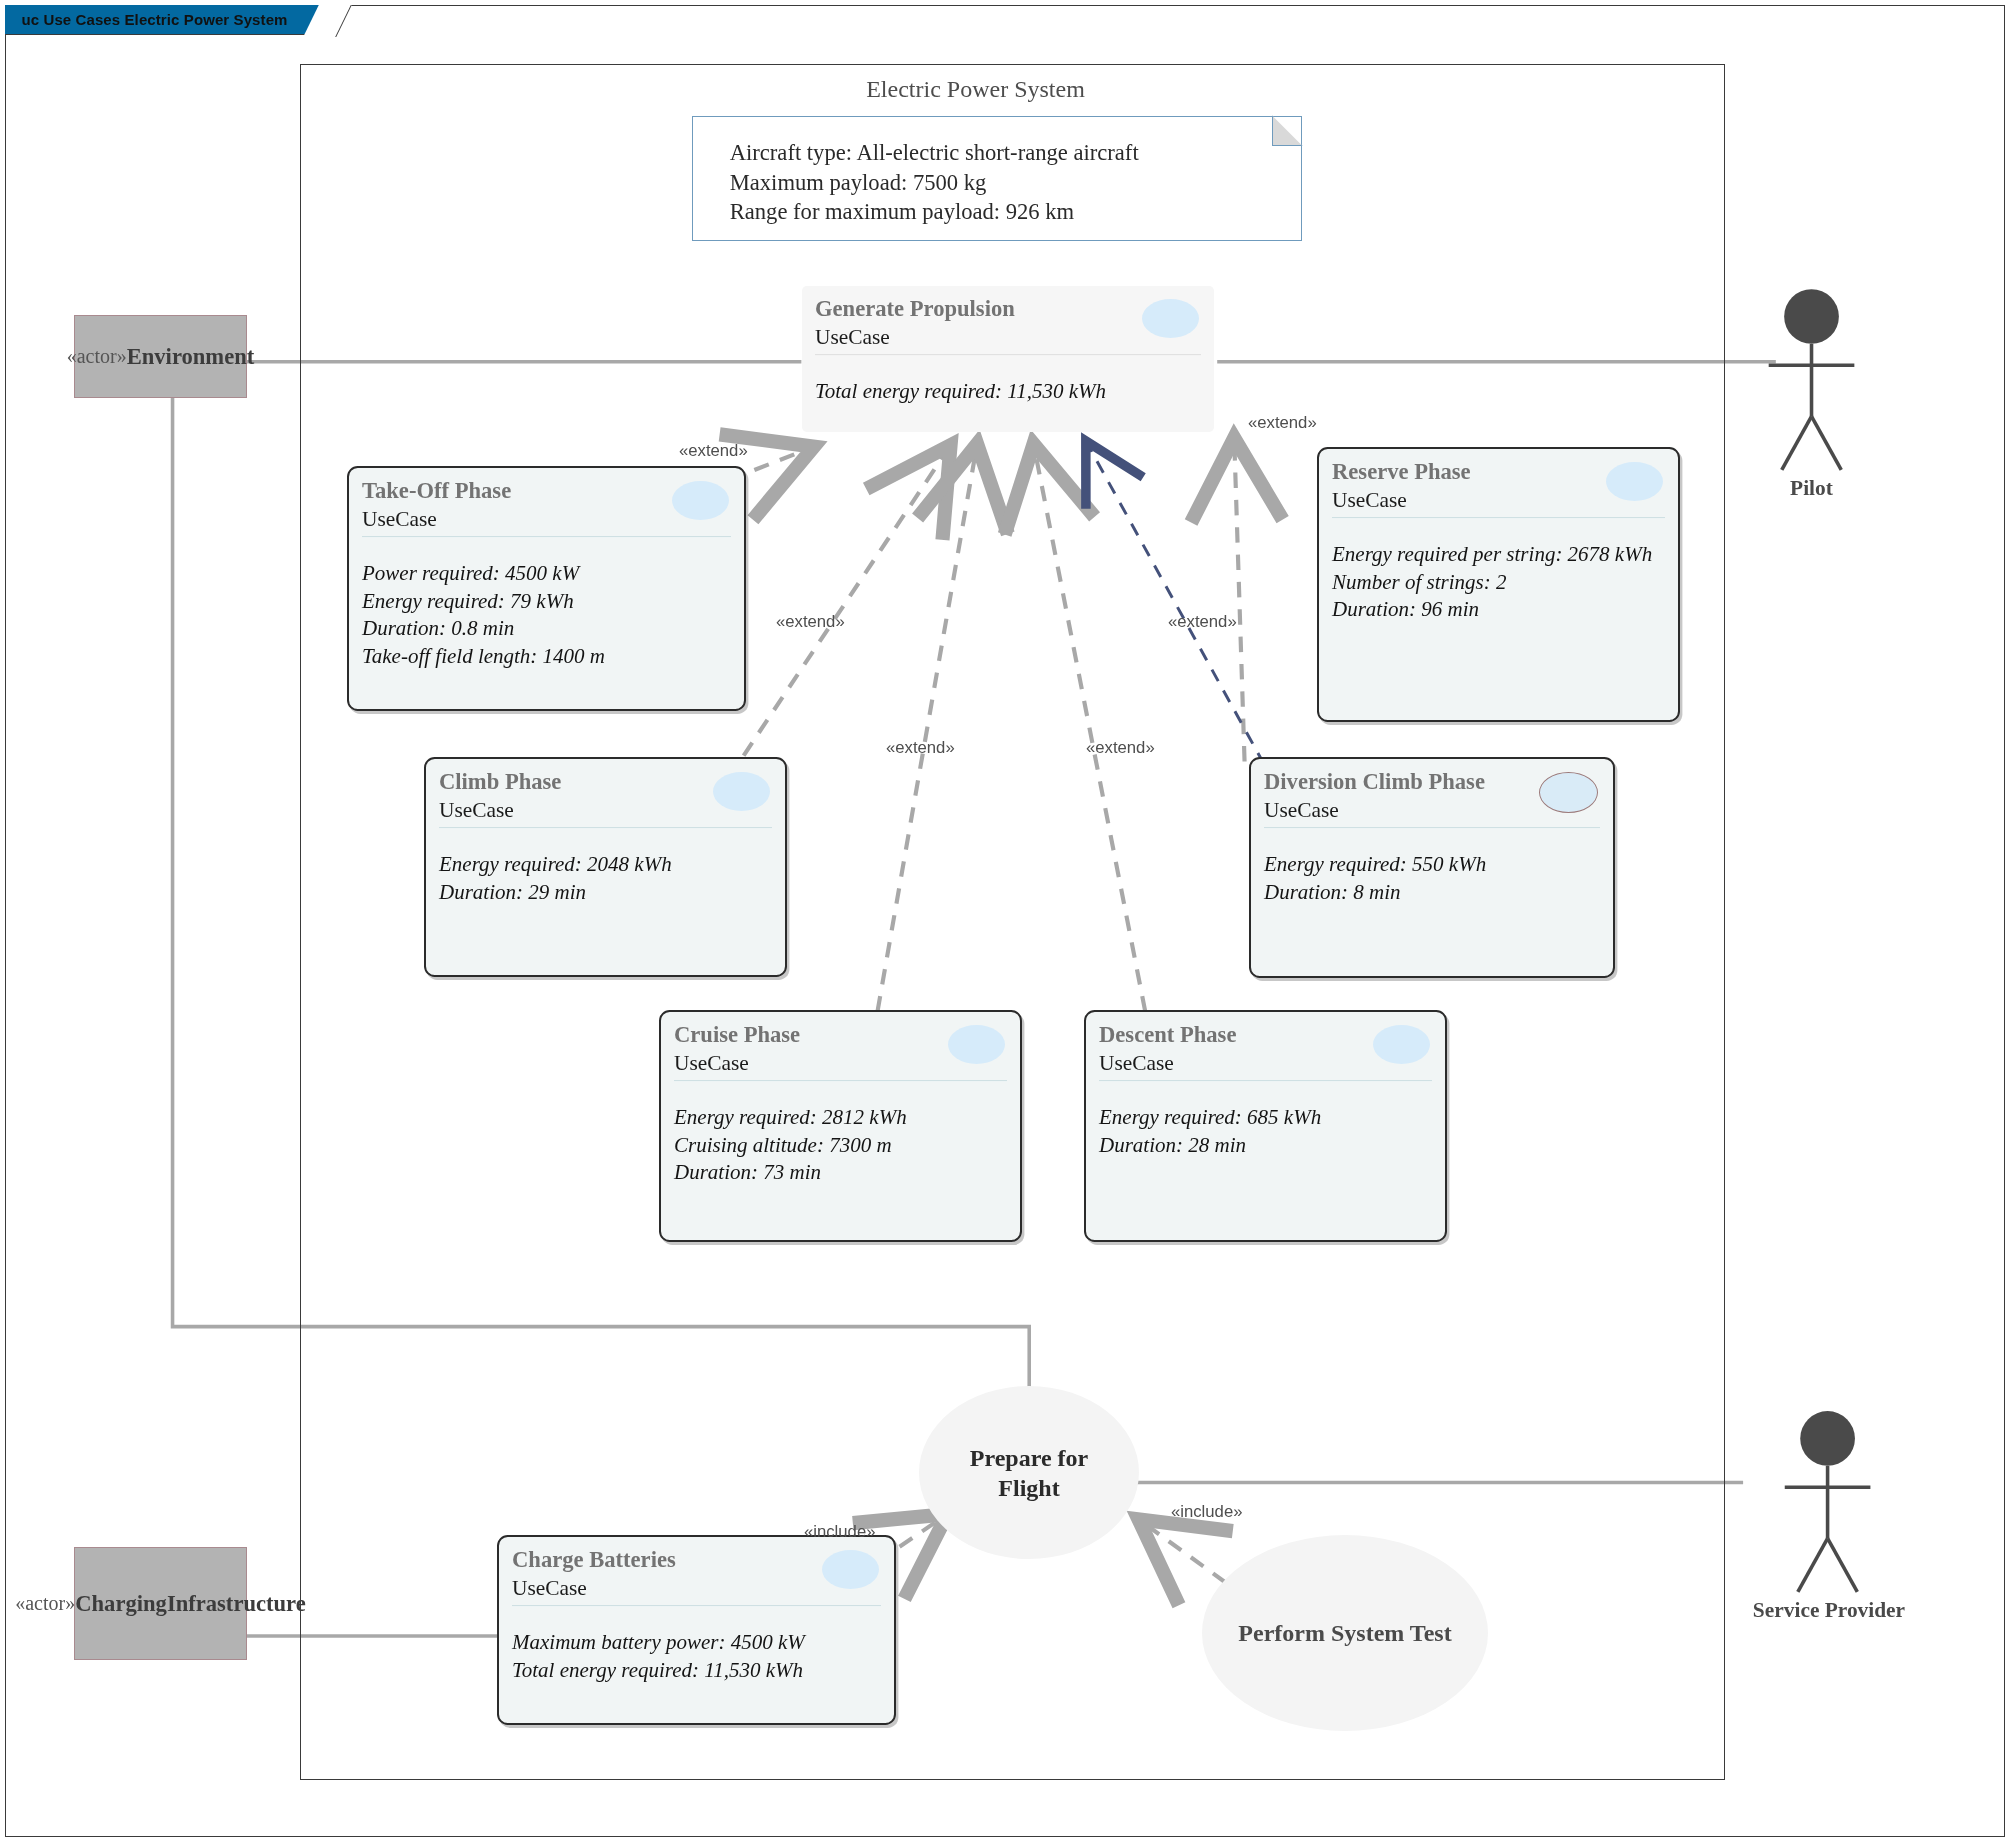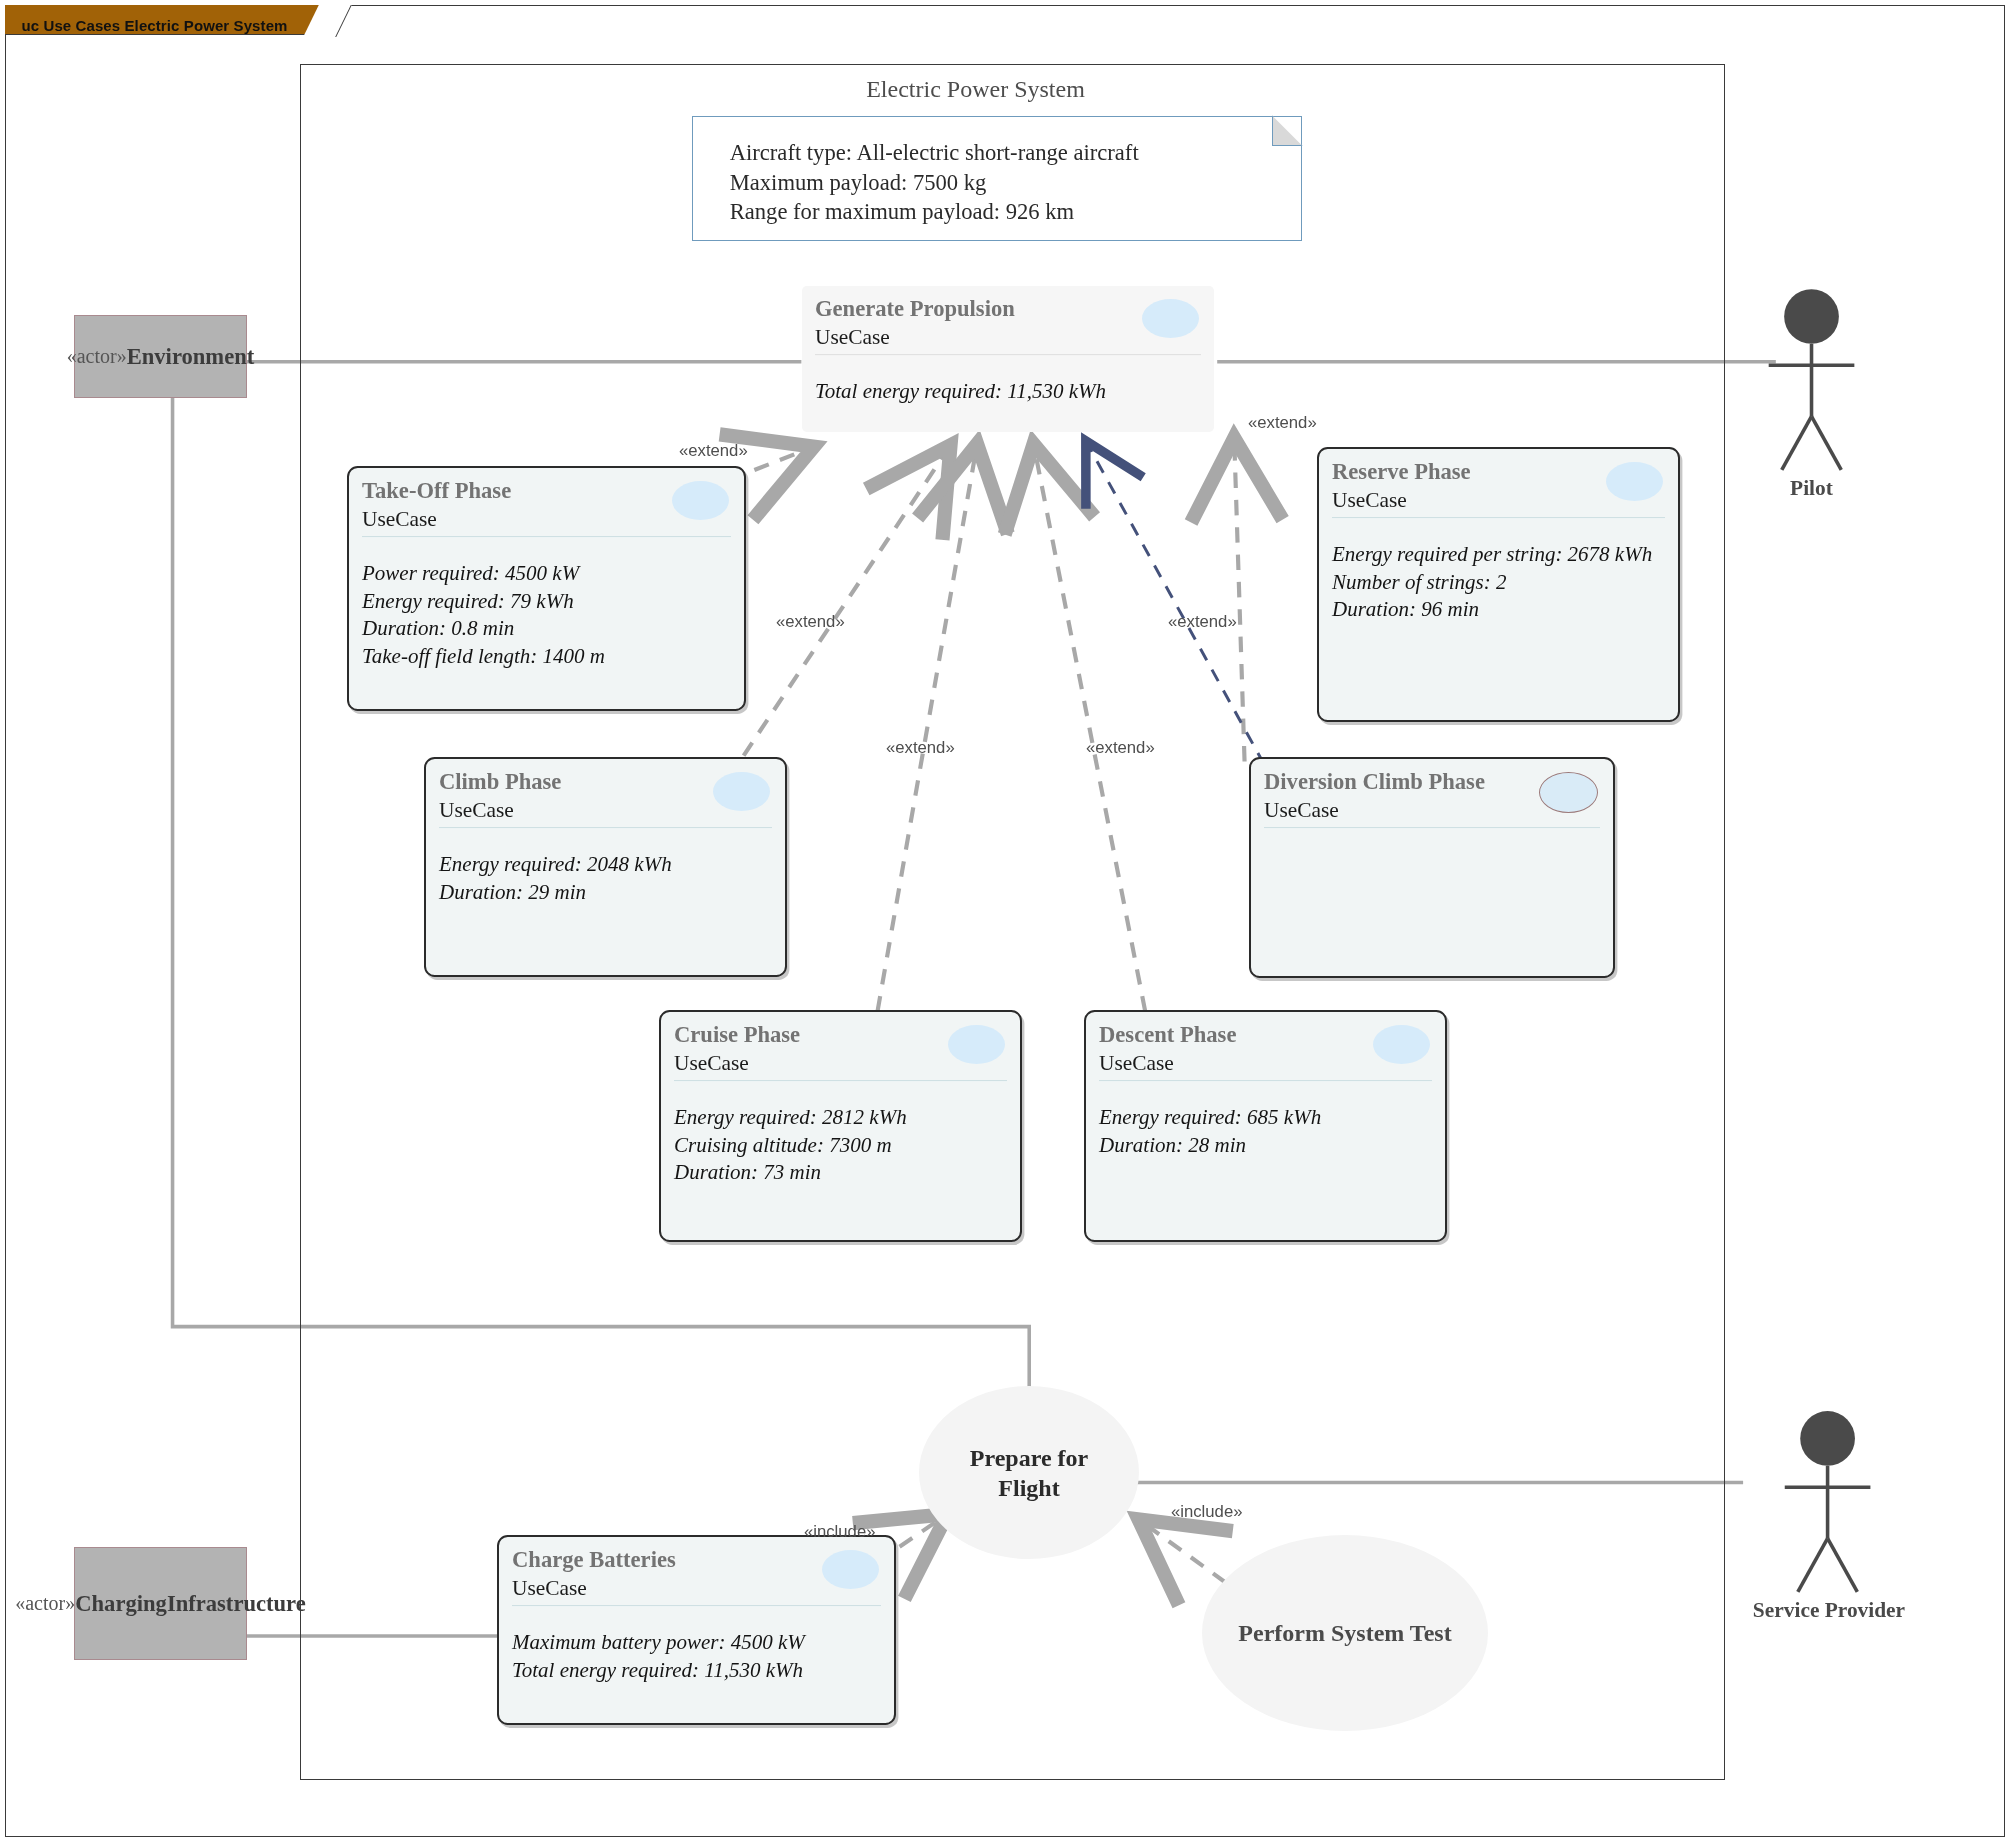--- a/index.html
+++ b/index.html
@@ -3,21 +3,21 @@
 <meta charset="utf-8">
 <style>
   html,body{margin:0;padding:0;background:#ffffff;}
   body{font-family:"Liberation Serif", serif;}
   #canvas{position:relative;width:2015px;height:1846px;background:#fff;overflow:hidden;}
   svg#wires{position:absolute;left:0;top:0;width:2015px;height:1846px;pointer-events:none;}
 
   
   .frame-outer{position:absolute;left:4.8px;top:4.8px;width:2000px;height:1832px;border:1.8px solid #3a3a3a;box-sizing:border-box;background:transparent;}
   .frame-tab{position:absolute;left:4.8px;top:4.8px;height:30px;border:1.8px solid #3a3a3a;border-left:none;border-top:none;
-     box-sizing:border-box;background:#a16207;display:flex;align-items:flex-end;padding-left:16.7px;padding-right:44px;}
+     box-sizing:border-box;background:#0369a1;display:flex;align-items:center;padding-left:16.7px;padding-right:44px;}
   .frame-tab-label{font-family:"Liberation Sans", sans-serif;font-weight:bold;font-size:15px;color:#111;white-space:nowrap;letter-spacing:0.1px;}
   .tab-notch{position:absolute;top:4.8px;width:33px;height:32px;background:#fff;
      border-right:1.8px solid #3a3a3a;transform:skewX(-26deg);box-sizing:border-box;}
 
   
   .sys-boundary{position:absolute;left:300px;top:64px;width:1425px;height:1716px;border:1.8px solid #3a3a3a;box-sizing:border-box;background:transparent;}
   .sys-title{position:absolute;left:708px;top:76px;width:535px;text-align:center;font-size:24px;color:#4d4d4d;}
 
   
   .note{position:absolute;left:692px;top:116px;width:610px;height:125px;background:#ffffff;
@@ -195,20 +195,24 @@
     </div>
   </div>
 
   <div class="uc" style="left:1249px;top:757px;width:366px;height:221px;">
     <div class="hdr">
       <div class="ucicon outlined"></div>
       <div class="name" style="max-width:66%">Diversion Climb Phase</div>
       <div class="meta">UseCase</div>
       <div class="rule"></div>
     </div>
+    <div class="body">
+      <div>Energy required: 550 kWh</div>
+      <div>Duration: 8 min</div>
+    </div>
   </div>
 
   <div class="uc" style="left:659px;top:1010px;width:363px;height:232px;">
     <div class="hdr">
       <div class="ucicon"></div>
       <div class="name">Cruise Phase</div>
       <div class="meta">UseCase</div>
       <div class="rule"></div>
     </div>
     <div class="body">

